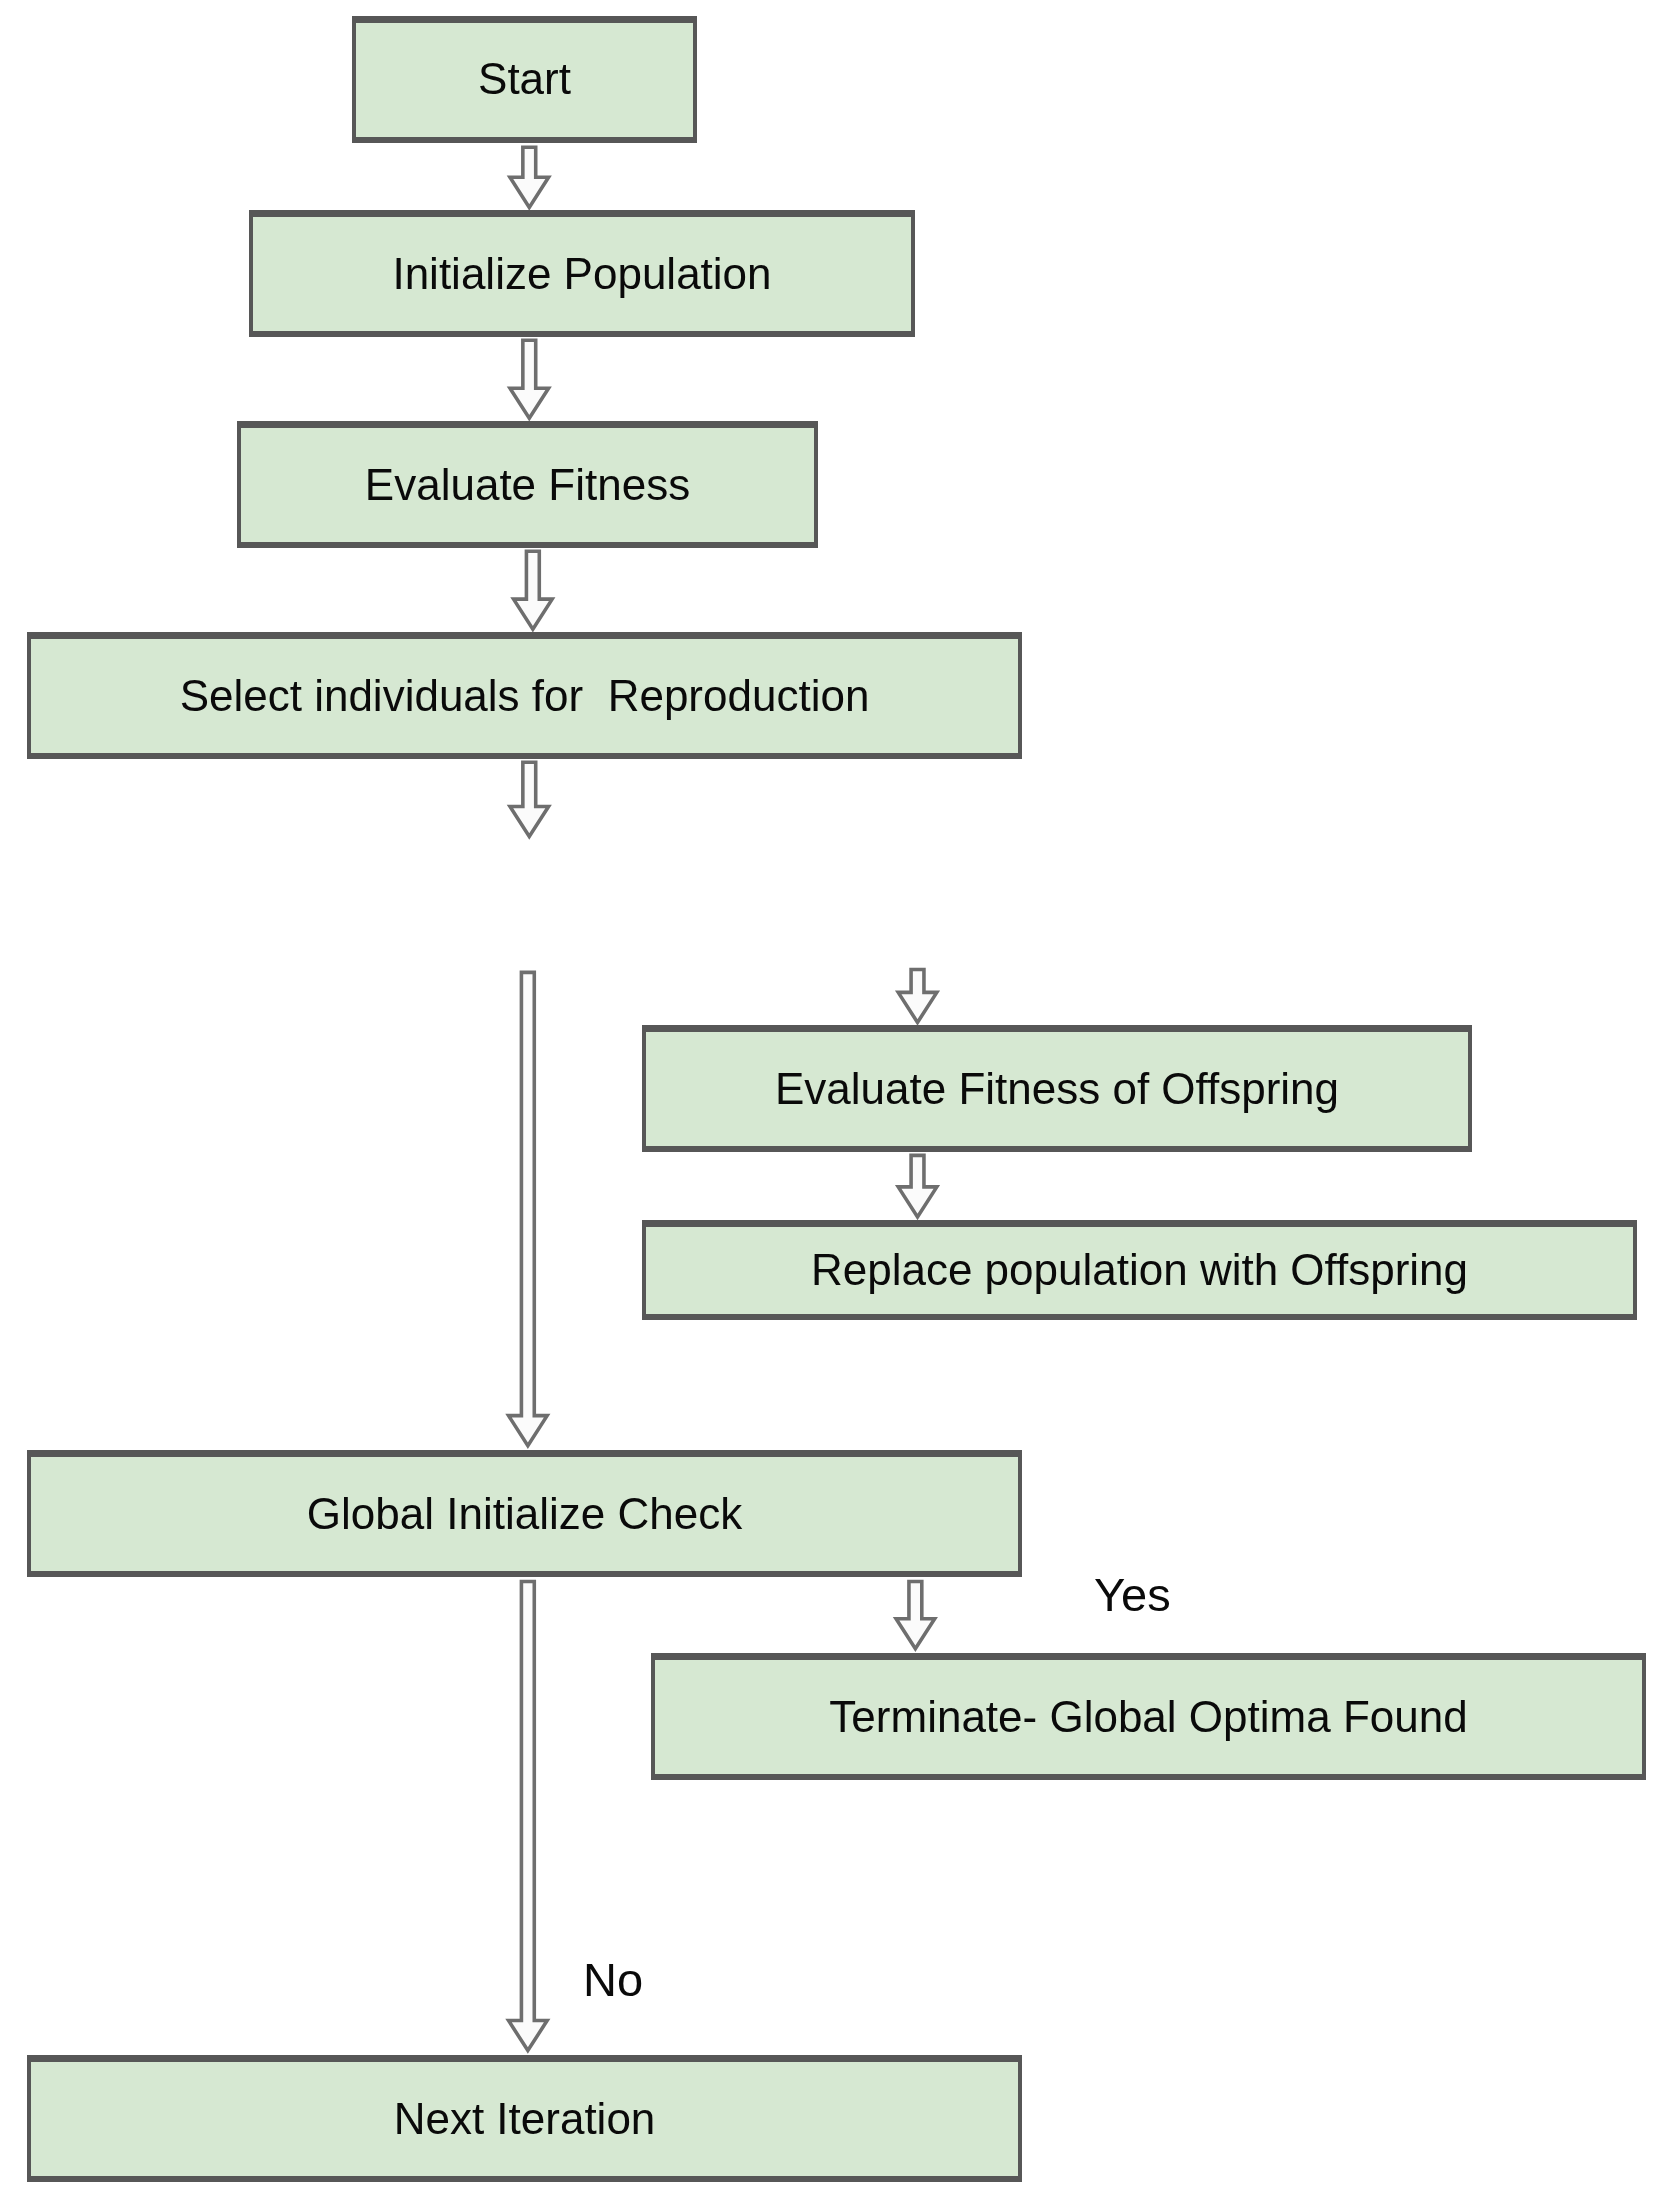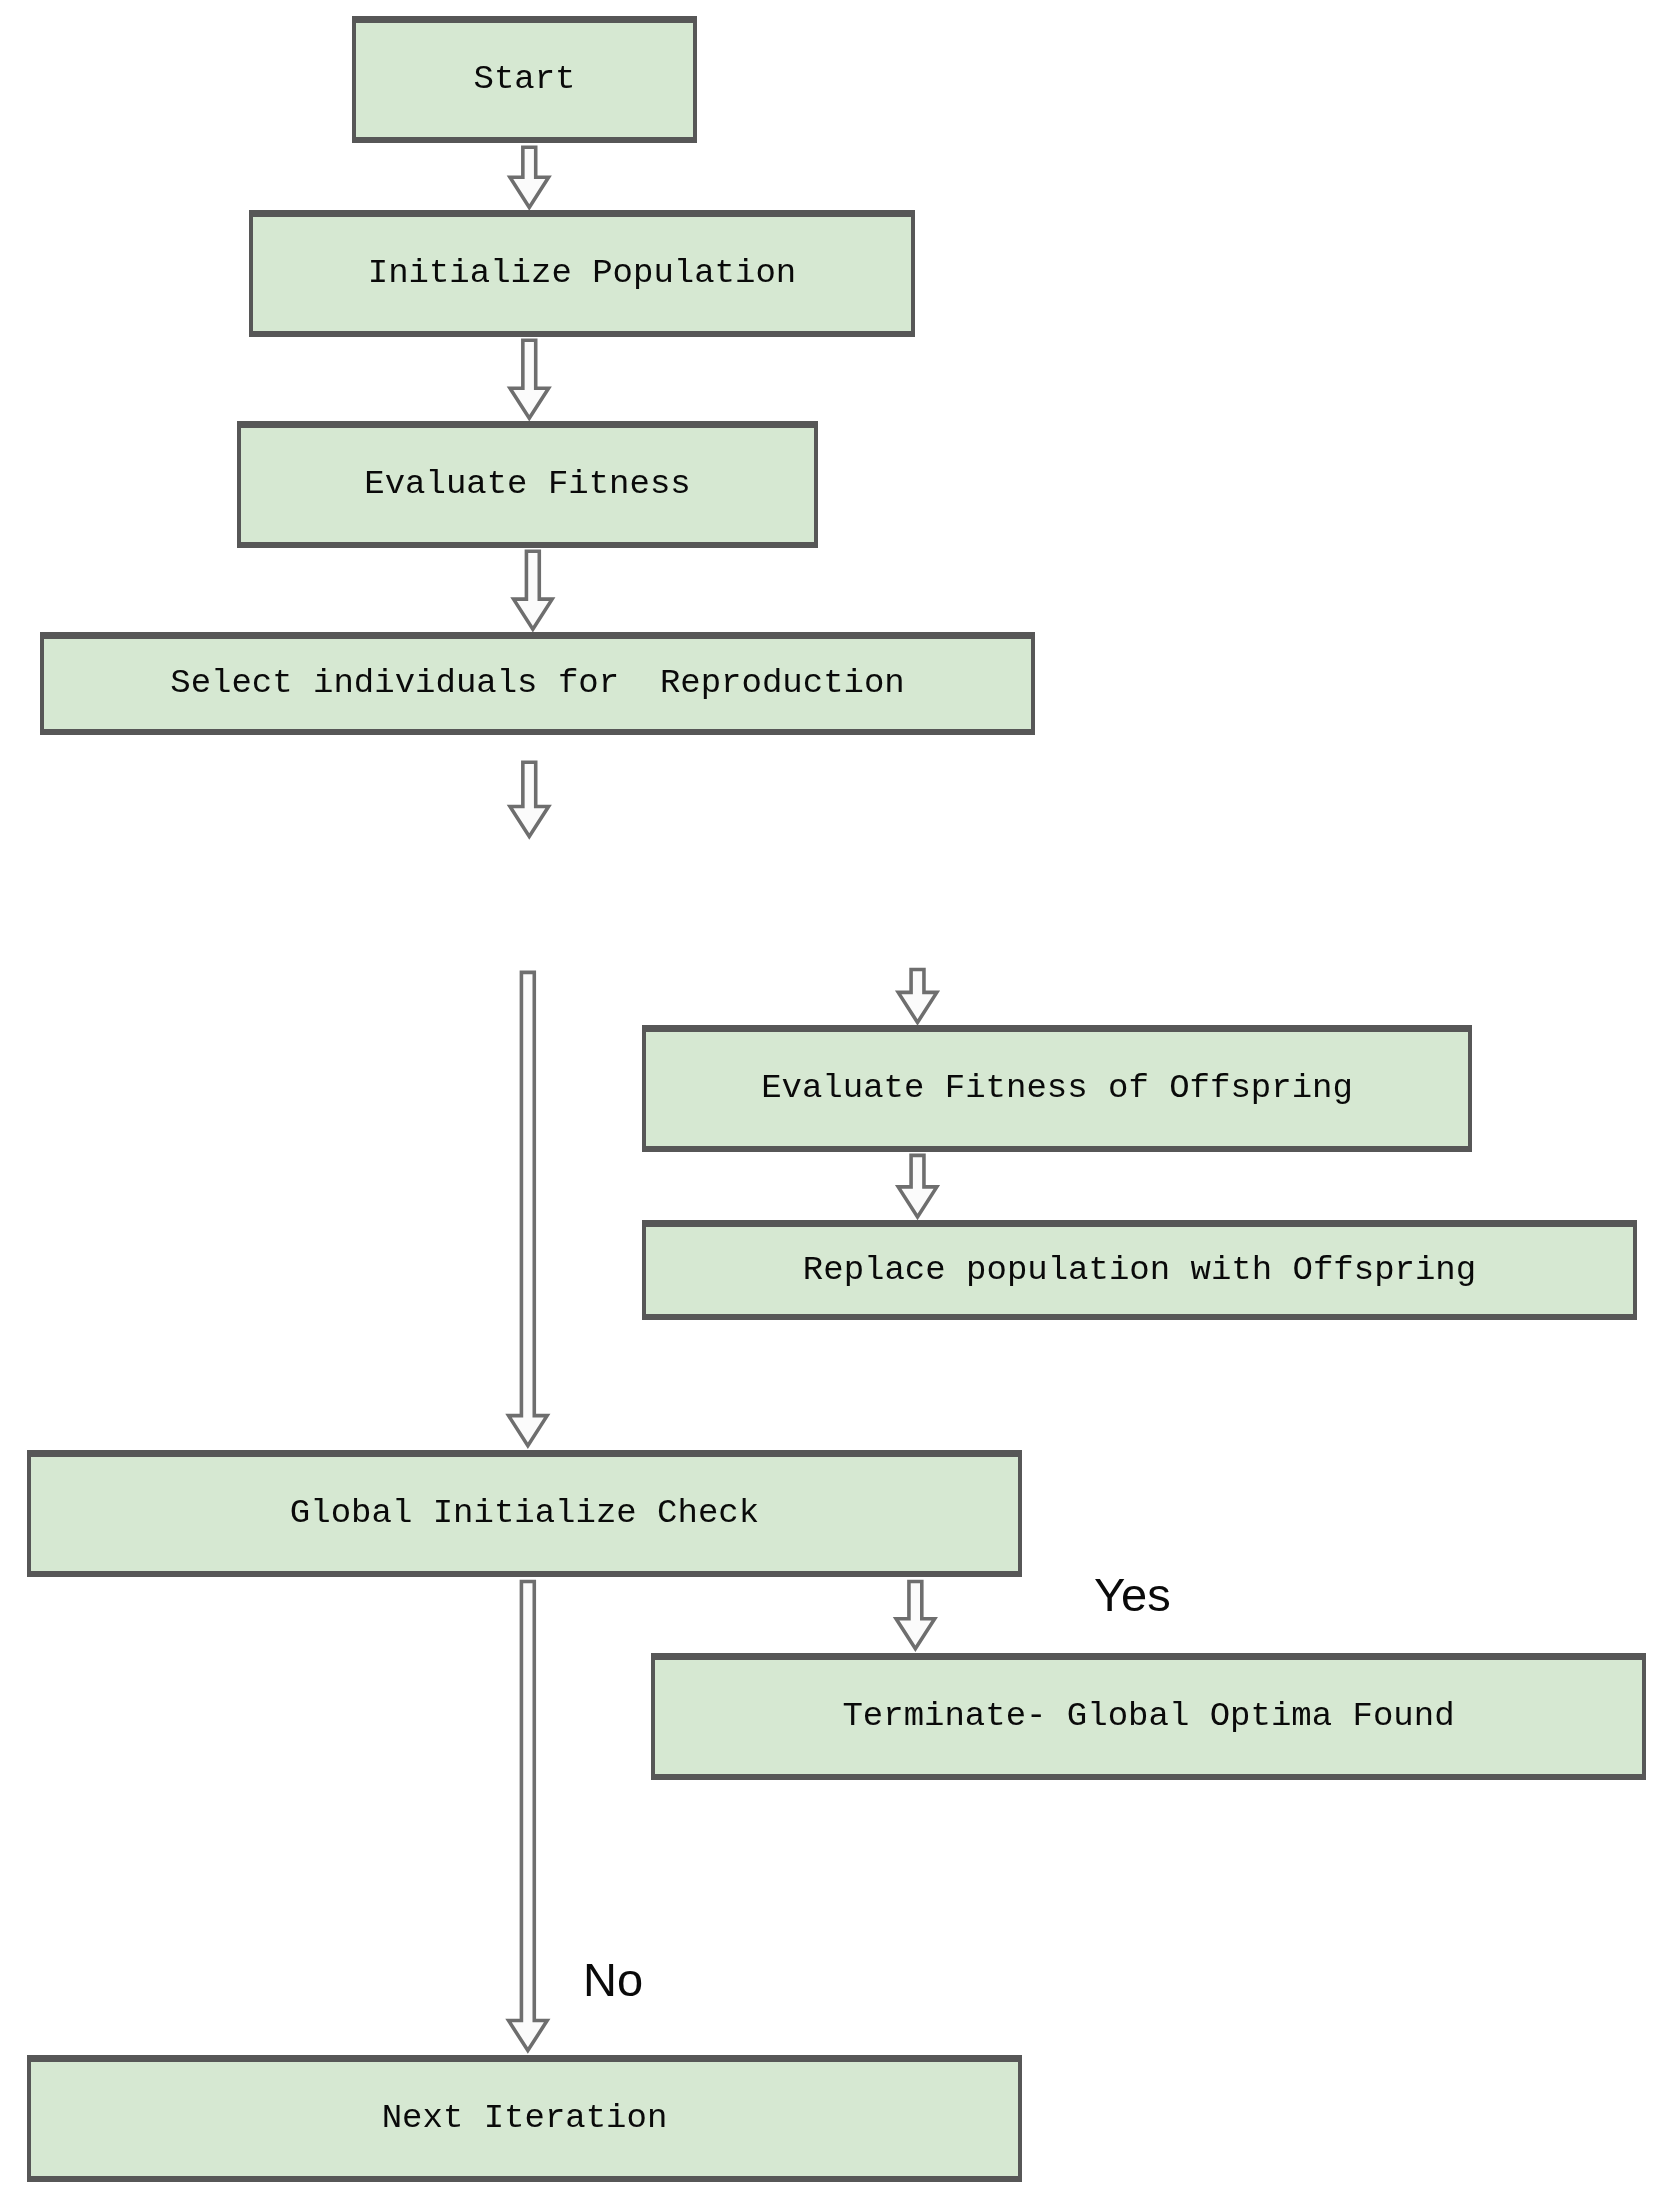--- a/index.html
+++ b/index.html
@@ -34,26 +34,25 @@
     box-sizing: border-box;
     background: var(--node-fill);
     border: 4.3px solid var(--node-border);
     border-top-width: 7.2px;
     border-bottom-width: 6.4px;
     display: flex;
     align-items: center;
     justify-content: center;
   }
   .node .label {
-    font-size: 34px;
+    font-size: 44px;
     line-height: 1.15;
     color: var(--text);
     text-align: center;
     white-space: pre-wrap;
-    font-family: Liberation Mono, monospace;
   }
   .edge-label {
     position: absolute;
     font-size: 47px;
     color: var(--text);
   }
 </style>
 </head>
 <body>
 
@@ -85,21 +84,21 @@
   </div>
 
   <div class="node" style="left:249px; top:210px; width:666px; height:127px">
     <span class="label">Initialize Population</span>
   </div>
 
   <div class="node" style="left:237px; top:421px; width:581px; height:127px">
     <span class="label">Evaluate Fitness</span>
   </div>
 
-  <div class="node" style="left:40px; top:632px; width:995px; height:103px">
+  <div class="node" style="left:27px; top:632px; width:995px; height:127px">
     <span class="label">Select individuals for  Reproduction</span>
   </div>
 
 
   <div class="node" style="left:642px; top:1025px; width:830px; height:127px">
     <span class="label">Evaluate Fitness of Offspring</span>
   </div>
 
   <div class="node" style="left:642px; top:1220px; width:995px; height:100px">
     <span class="label">Replace population with Offspring</span>

